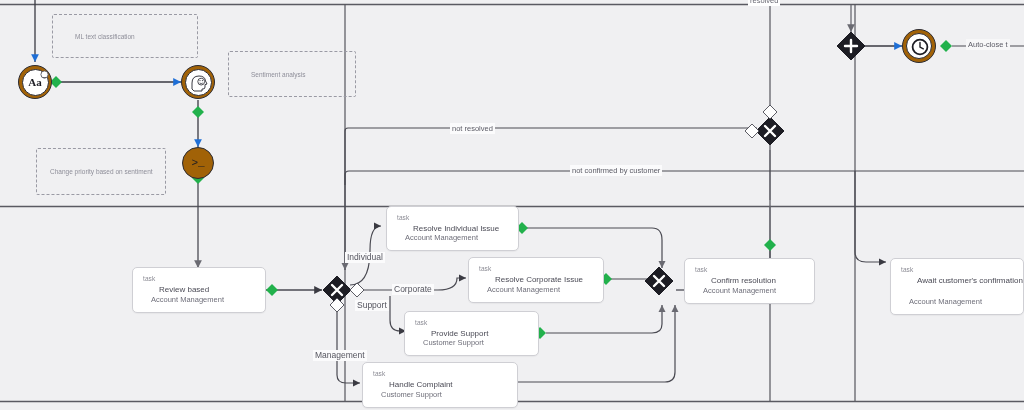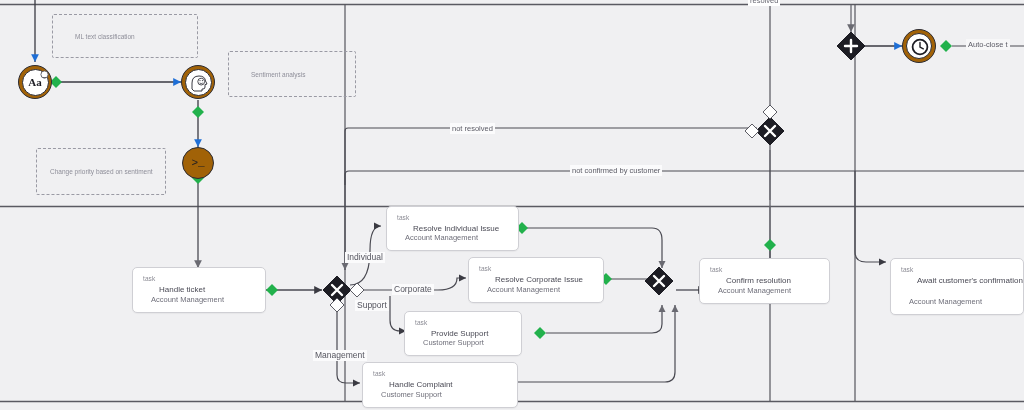--- a/index.html
+++ b/index.html
@@ -286,49 +286,49 @@
   <div class="event-node ring-outer" style="left:902px; top:29px; width:34px; height:34px;">
     <div class="ring-inner" style="left:3px; top:3px; width:26px; height:26px;"></div>
     <svg style="position:absolute; left:8px; top:8px; width:18px; height:18px;">
       <circle cx="9" cy="9" r="7.4" fill="#ffffff" stroke="#1d1d24" stroke-width="1.8"></circle>
       <path d="M9,4.4 L9,9 L12.3,10.8" stroke="#1d1d24" stroke-width="1.4" fill="none" stroke-linecap="round"></path>
     </svg>
   </div>
 
   <div class="task-box" style="left:132px; top:267px; width:134px; height:46px;">
     <span class="task-type">task</span>
-    <span class="task-title">Handle ticket</span>
+    <span class="task-title">Review based</span>
     <span class="task-role">Account Management</span>
   </div>
 
   <div class="task-box" style="left:386px; top:206px; width:133px; height:45px;">
     <span class="task-type">task</span>
     <span class="task-title">Resolve Individual Issue</span>
     <span class="task-role">Account Management</span>
   </div>
 
   <div class="task-box" style="left:468px; top:257px; width:136px; height:46px;">
     <span class="task-type">task</span>
     <span class="task-title">Resolve Corporate Issue</span>
     <span class="task-role">Account Management</span>
   </div>
 
-  <div class="task-box" style="left:404px; top:311px; width:118px; height:45px;">
+  <div class="task-box" style="left:404px; top:311px; width:135px; height:45px;">
     <span class="task-type">task</span>
     <span class="task-title">Provide Support</span>
     <span class="task-role">Customer Support</span>
   </div>
 
   <div class="task-box" style="left:362px; top:362px; width:156px; height:46px;">
     <span class="task-type">task</span>
     <span class="task-title">Handle Complaint</span>
     <span class="task-role">Customer Support</span>
   </div>
 
-  <div class="task-box" style="left:699px; top:258px; width:131px; height:46px;">
+  <div class="task-box" style="left:684px; top:258px; width:131px; height:46px;">
     <span class="task-type">task</span>
     <span class="task-title">Confirm resolution</span>
     <span class="task-role">Account Management</span>
   </div>
 
   <div class="task-box" style="left:890px; top:258px; width:134px; height:57px;">
     <span class="task-type">task</span>
     <span class="task-title">Await customer's confirmation</span>
     <span class="task-role">Account Management</span>
   </div>

